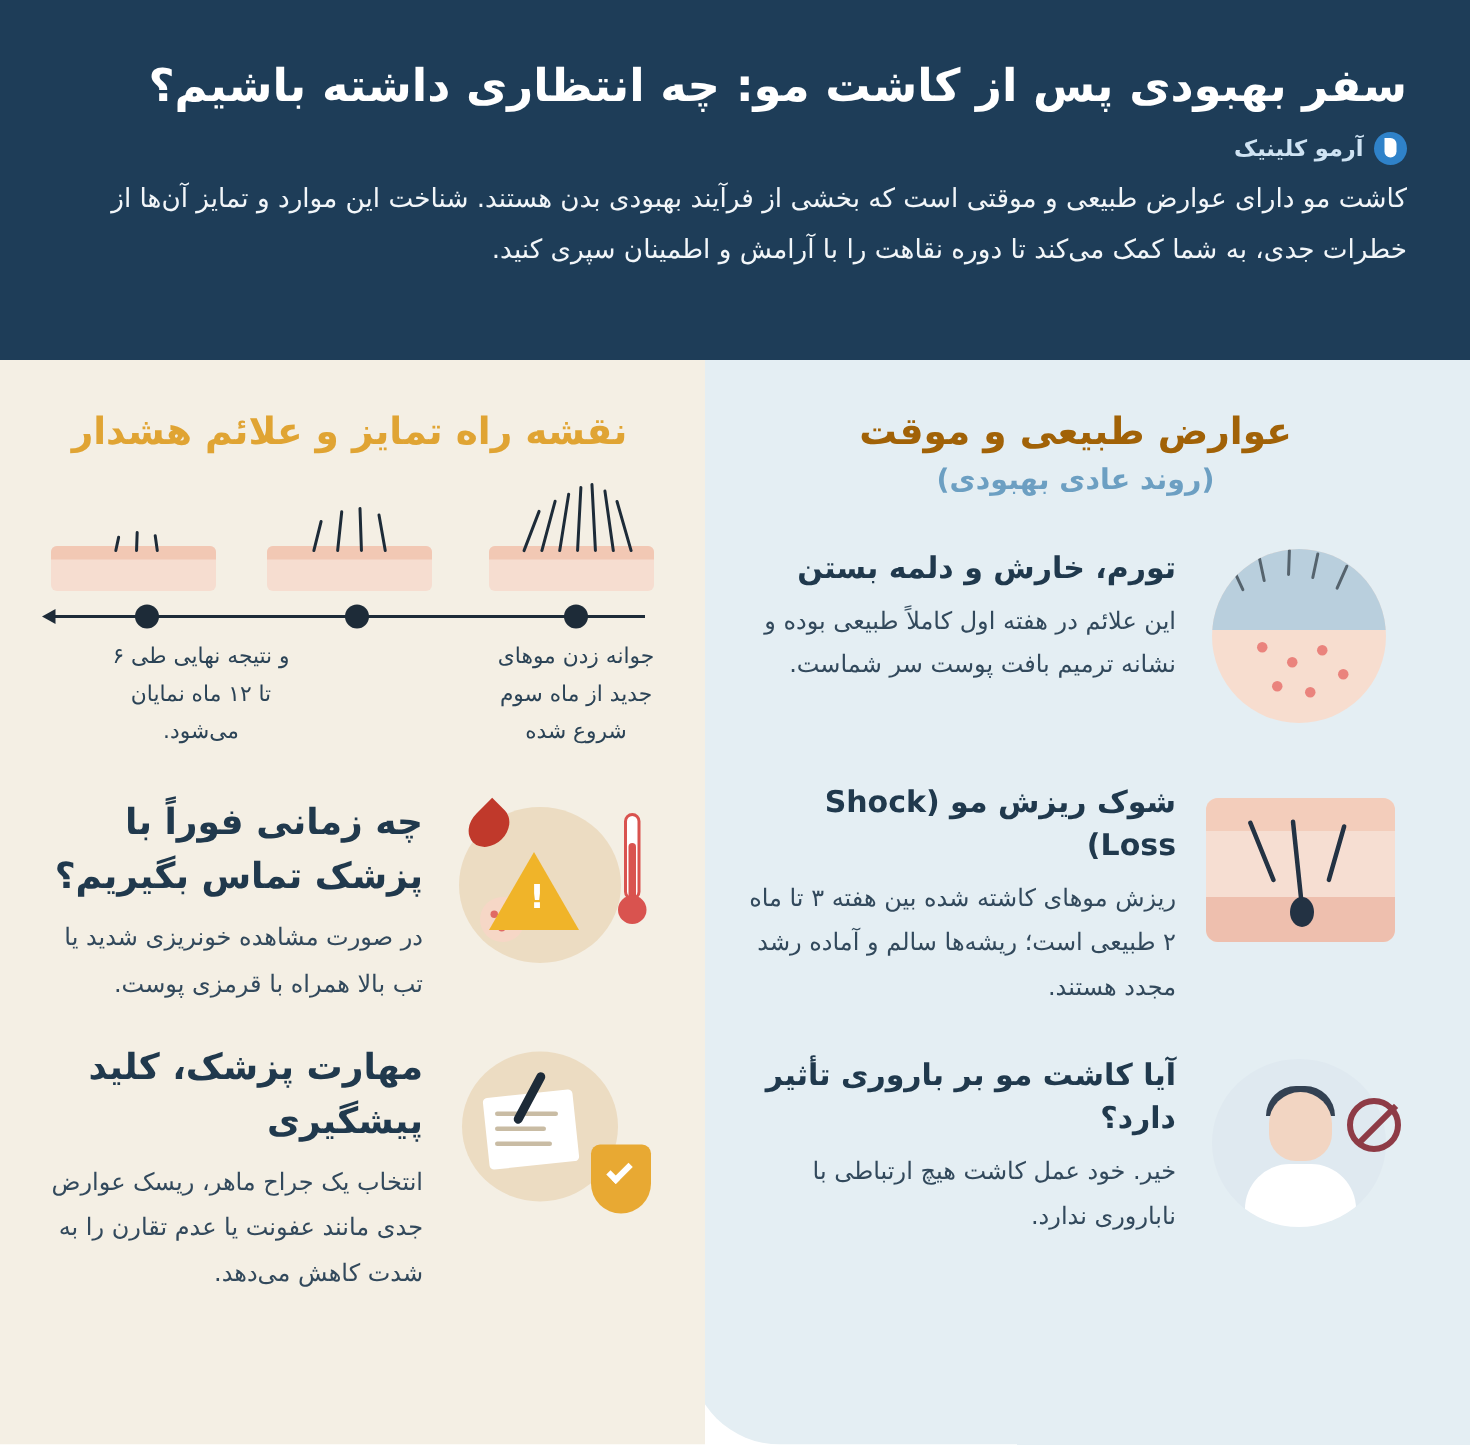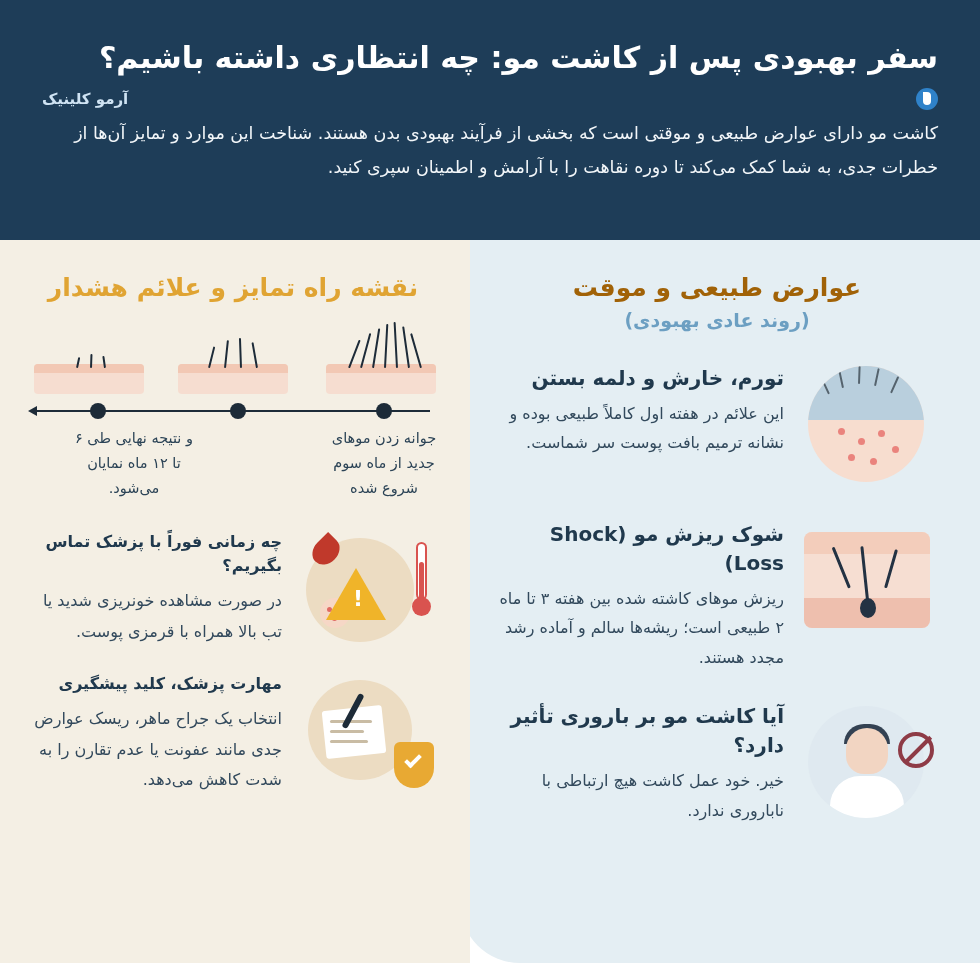--- a/index.html
+++ b/index.html
@@ -16,21 +16,21 @@
     position: absolute; top: 0; left: 0; width: 980px; height: 240px;
     background: #1e3d58;
     color: #ffffff;
     padding: 36px 42px 0 42px;
   }
   .header h1 {
     font-size: 30px; line-height: 1.45; font-weight: bold;
     text-align: right; letter-spacing: -0.2px;
   }
   .brand {
-    display: flex; align-items: center; justify-content: space-between;
+    display: flex; align-items: center; justify-content: flex-start;
     gap: 7px; margin-top: 8px; margin-bottom: 6px;
   }
   .brand-mark {
     width: 22px; height: 22px; border-radius: 50%;
     background: #2f82c9; position: relative; flex: 0 0 auto;
   }
   .brand-mark::after {
     content: ""; position: absolute; left: 7px; top: 4px;
     width: 8px; height: 13px; border-radius: 0 8px 8px 8px;
     background: #ffffff;
@@ -153,21 +153,21 @@
     position: absolute; top: 85px; width: 16px; height: 16px;
     border-radius: 50%; background: #1d2b38;
   }
   .tl-cap {
     position: absolute; top: 108px; width: 128px; text-align: center;
     font-size: 14.5px; line-height: 1.7; color: #2b4356;
   }
 
   .warn-block { display: flex; flex-direction: row-reverse; align-items: flex-start; gap: 14px; margin-top: 22px; }
   .warn-text { flex: 1 1 auto; text-align: right; }
-  .warn-text h3 { font-size: 16px; font-weight: bold; color: #20394d; line-height: 1.5; margin-bottom: 8px; }
+  .warn-text h3 { font-size: 24px; font-weight: bold; color: #20394d; line-height: 1.5; margin-bottom: 8px; }
   .warn-text p { font-size: 16px; line-height: 1.9; color: #32495c; }
   .warn-fig { flex: 0 0 auto; width: 140px; height: 120px; position: relative; }
 
   .badge-circle {
     position: absolute; left: 10px; top: 8px; width: 108px; height: 104px;
     border-radius: 50%; background: #ecdcc2;
   }
   .tri-warn {
     position: absolute; left: 30px; top: 38px; width: 0; height: 0;
     border-left: 30px solid transparent; border-right: 30px solid transparent;

